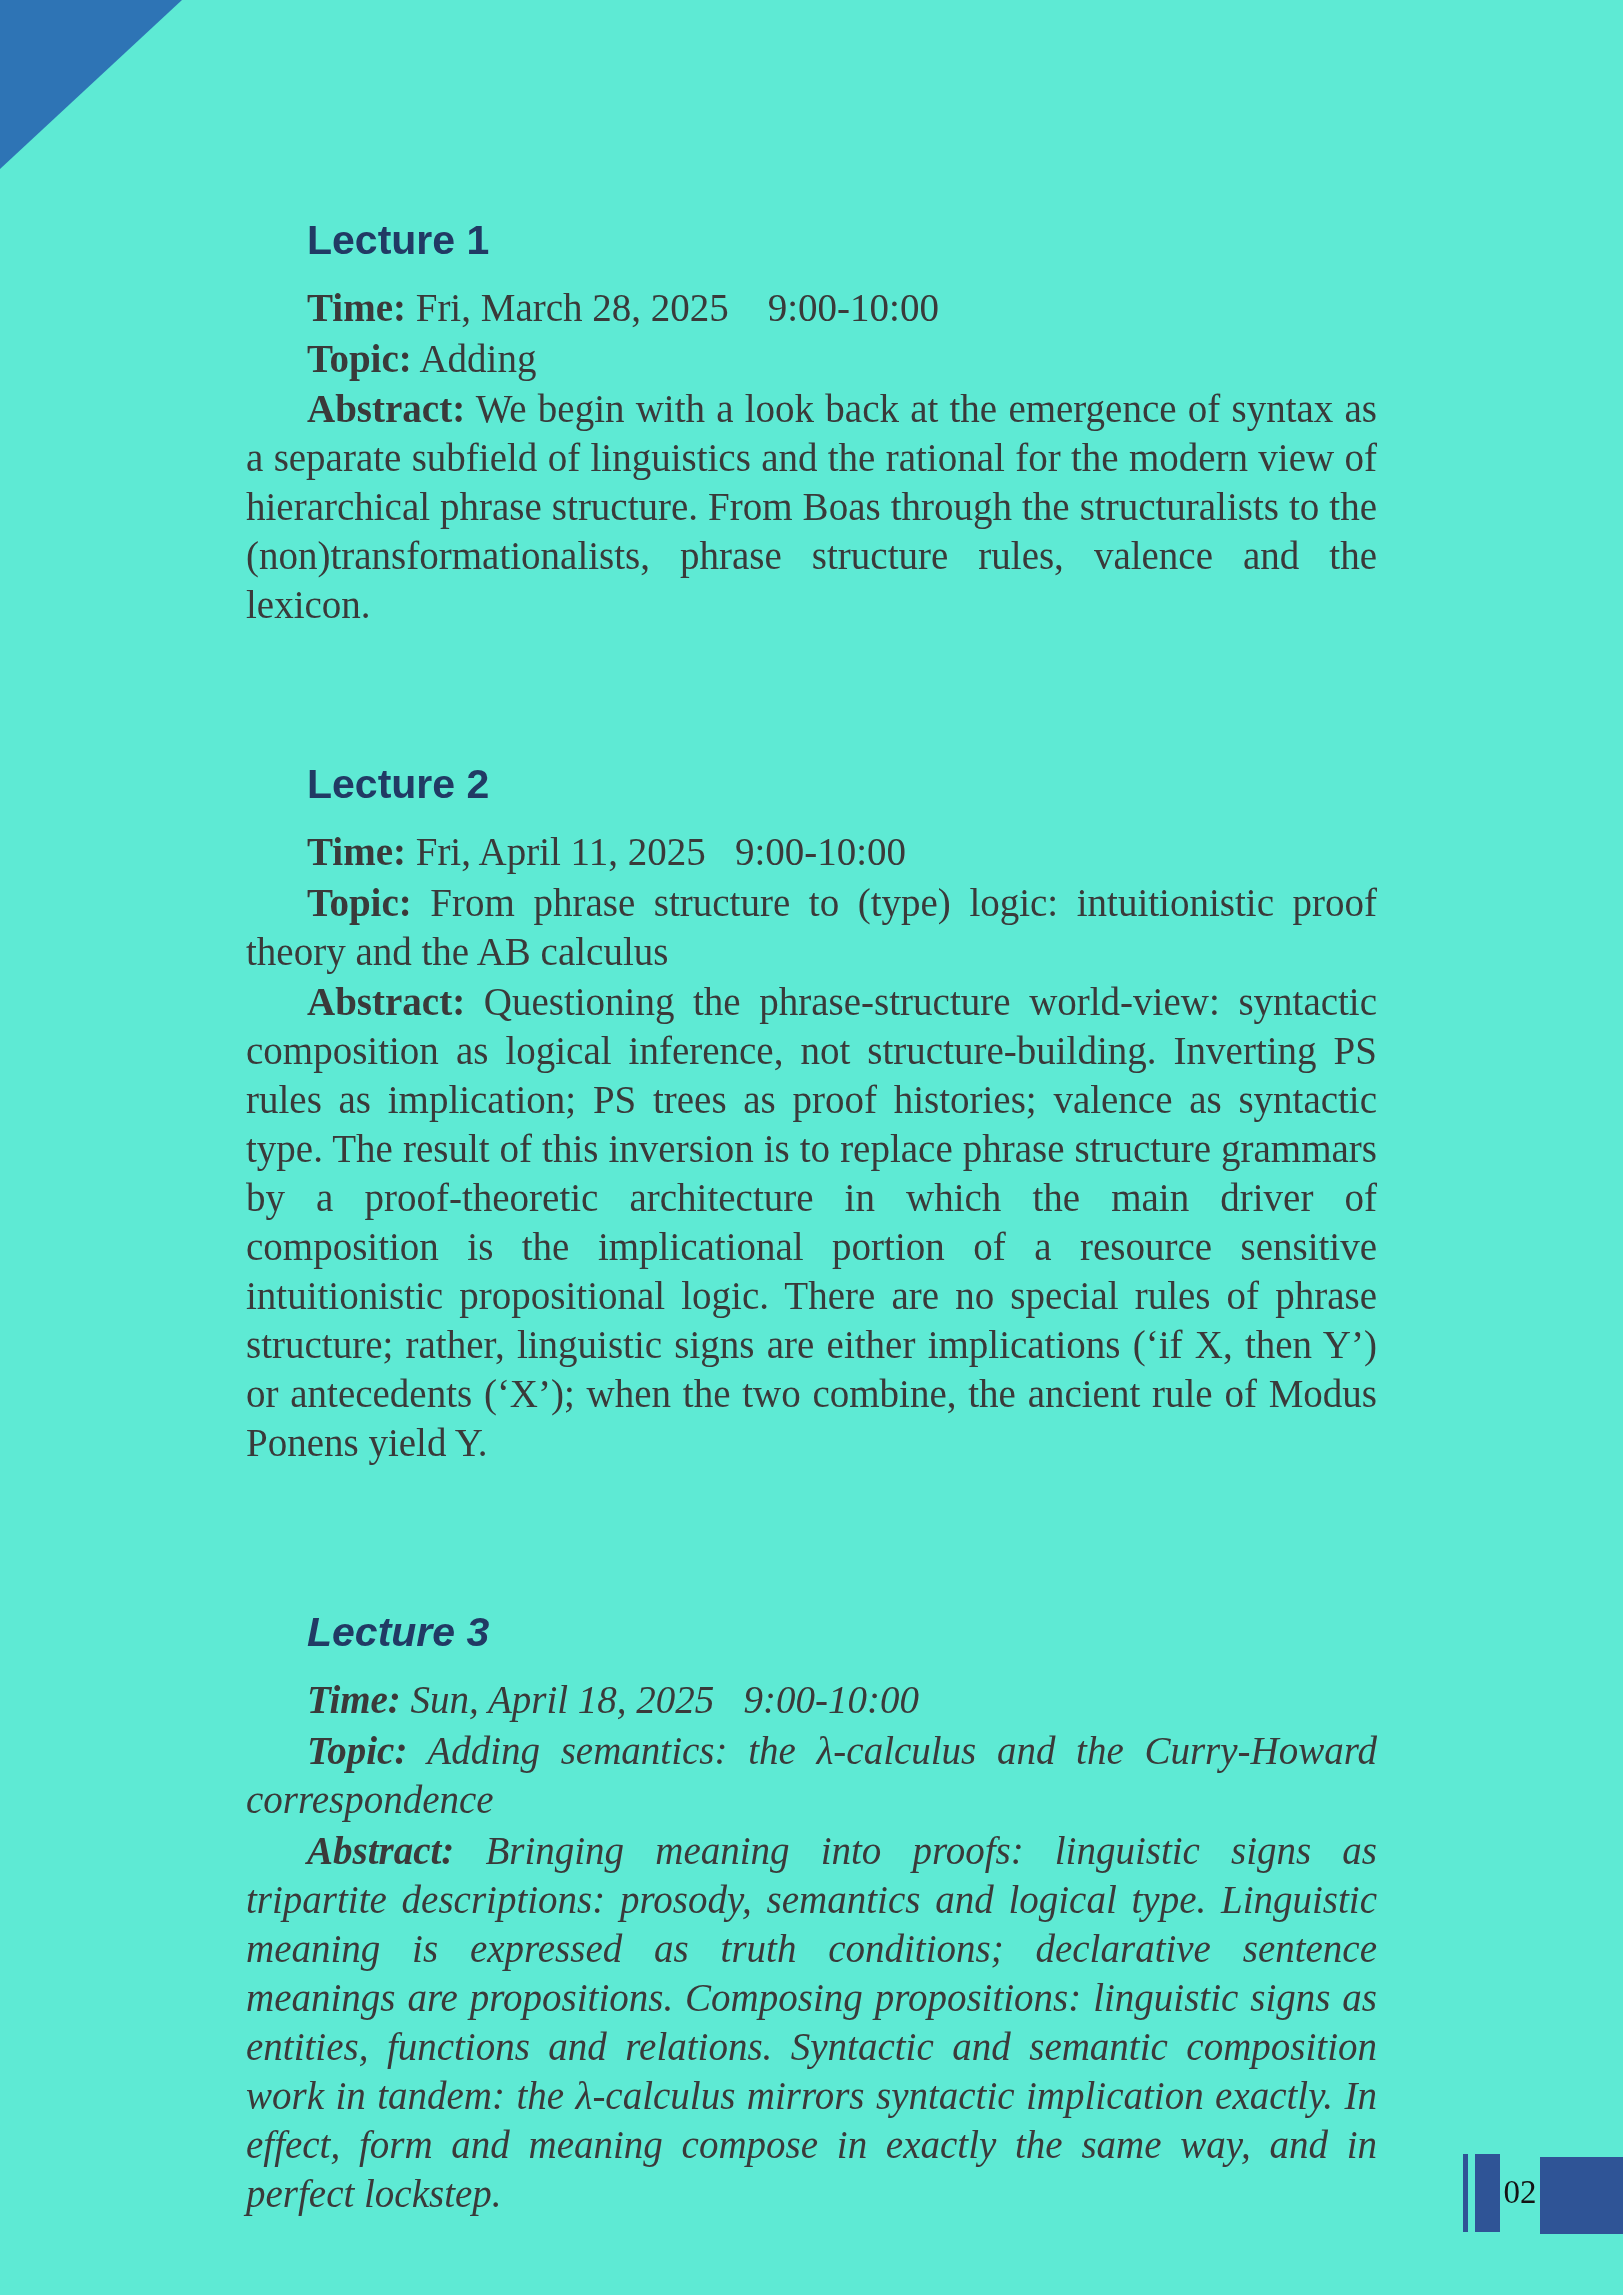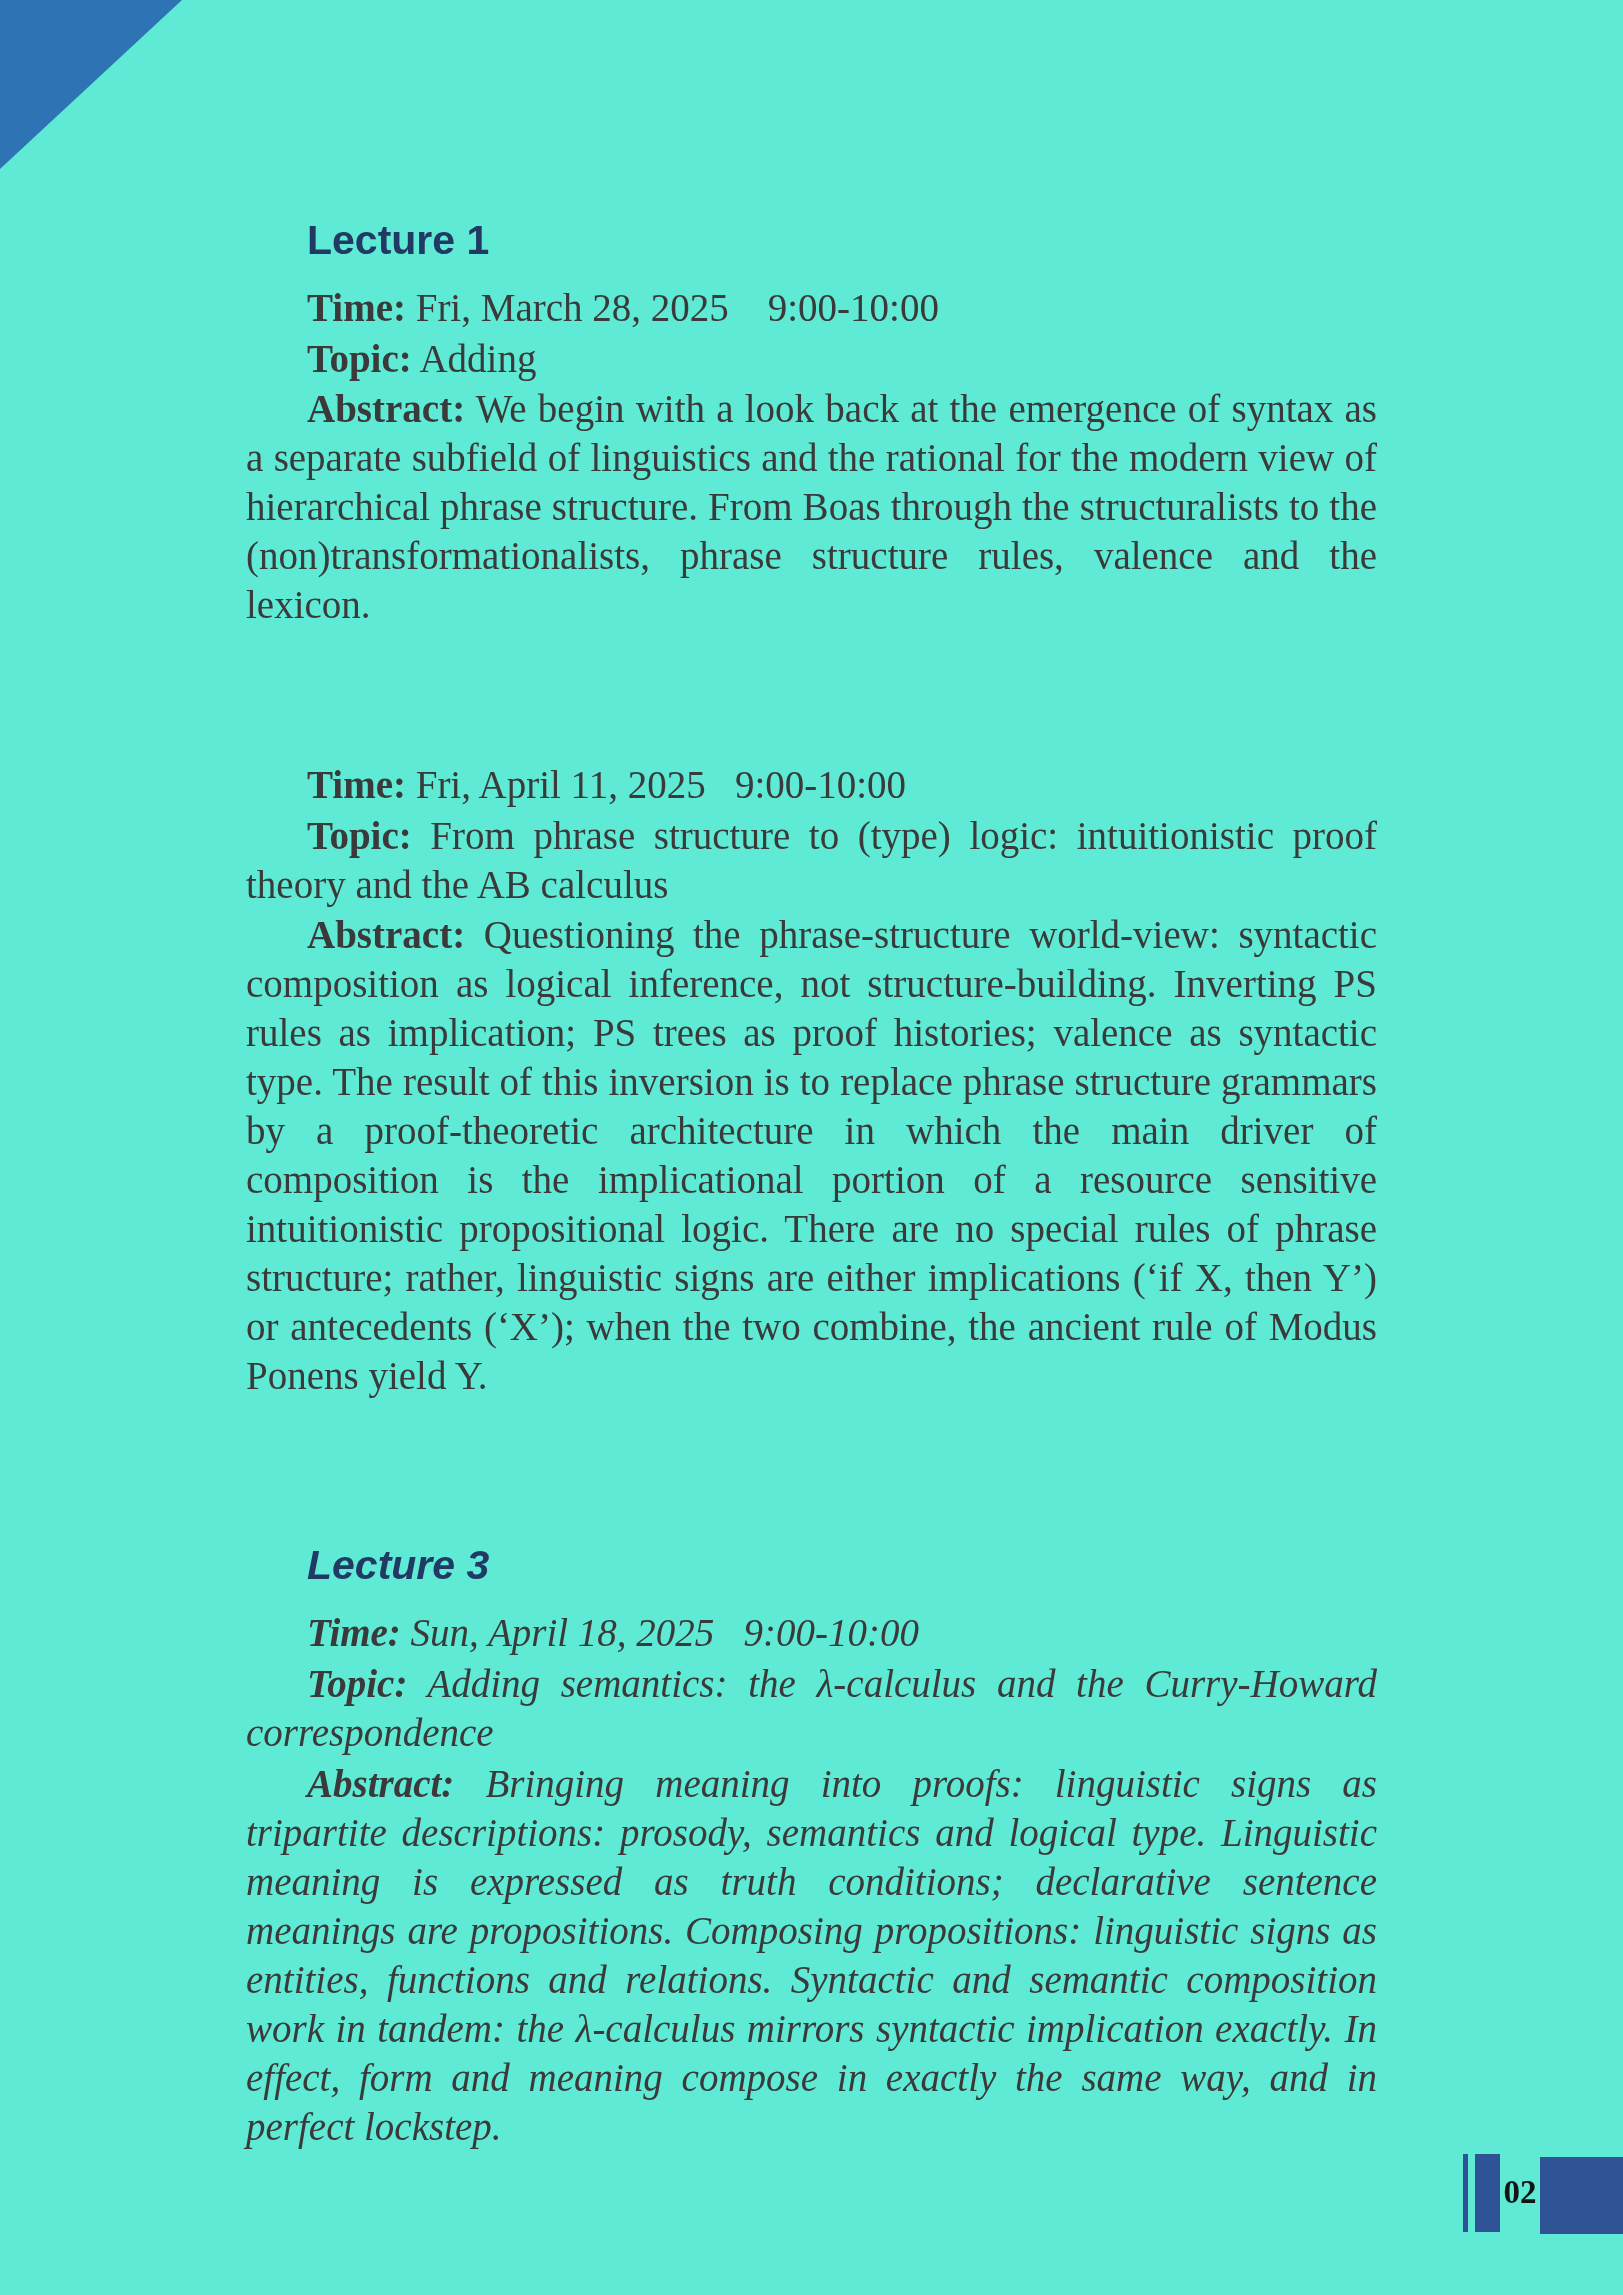--- a/index.html
+++ b/index.html
@@ -71,40 +71,40 @@
   .page-number {
     position: absolute;
     left: 1500px;
     top: 2170px;
     width: 40px;
     text-align: center;
     font-family: "Liberation Serif", serif;
     font-size: 33px;
     line-height: 44px;
     color: var(--page-number-black, #141414);
-    font-weight: bold;
   }
 </style>
 </head>
 <body>
 
 <div class="page">
 
   <div class="corner-triangle"></div>
 
   <main class="content">
 
     <section class="lecture lecture-1">
       <h2 class="lecture-title">Lecture 1</h2>
       <p class="field"><b class="label">Time:</b> <span class="value">Fri, March 28, 2025    9:00-10:00</span></p>
       <p class="field"><b class="label">Topic:</b> <span class="value">Adding</span></p>
       <p class="field"><b class="label">Abstract:</b> <span>We begin with a look back at the emergence of syntax as a separate subfield of linguistics and the rational for the modern view of hierarchical phrase structure. From Boas through the structuralists to the (non)transformationalists, phrase structure rules, valence and the lexicon.</span></p>
     </section>
 
     <section class="lecture lecture-2">
+      <h2 class="lecture-title">Lecture 2</h2>
       <p class="field"><b class="label">Time:</b> <span class="value">Fri, April 11, 2025   9:00-10:00</span></p>
       <p class="field"><b class="label">Topic:</b> <span class="value">From phrase structure to (type) logic: intuitionistic proof theory and the AB calculus</span></p>
       <p class="field"><b class="label">Abstract:</b> <span>Questioning the phrase-structure world-view: syntactic composition as logical inference, not structure-building. Inverting PS rules as implication; PS trees as proof histories; valence as syntactic type. The result of this inversion is to replace phrase structure grammars by a proof-theoretic architecture in which the main driver of composition is the implicational portion of a resource sensitive intuitionistic propositional logic. There are no special rules of phrase structure; rather, linguistic signs are either implications (‘if X, then Y’) or antecedents (‘X’); when the two combine, the ancient rule of Modus Ponens yield Y.</span></p>
     </section>
 
     <section class="lecture lecture-3">
       <h2 class="lecture-title">Lecture 3</h2>
       <p class="field"><b class="label">Time:</b> <span class="value">Sun, April 18, 2025   9:00-10:00</span></p>
       <p class="field"><b class="label">Topic:</b> <span class="value">Adding semantics: the λ-calculus and the Curry-Howard correspondence</span></p>
       <p class="field"><b class="label">Abstract:</b> <span>Bringing meaning into proofs: linguistic signs as tripartite descriptions: prosody, semantics and logical type. Linguistic meaning is expressed as truth conditions; declarative sentence meanings are propositions. Composing propositions: linguistic signs as entities, functions and relations. Syntactic and semantic composition work in tandem: the λ-calculus mirrors syntactic implication exactly. In effect, form and meaning compose in exactly the same way, and in perfect lockstep.</span></p>

